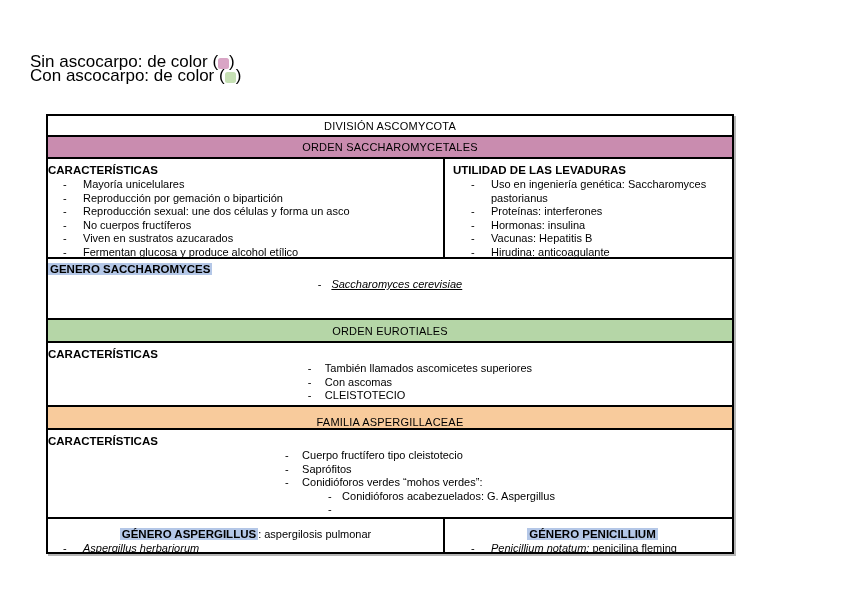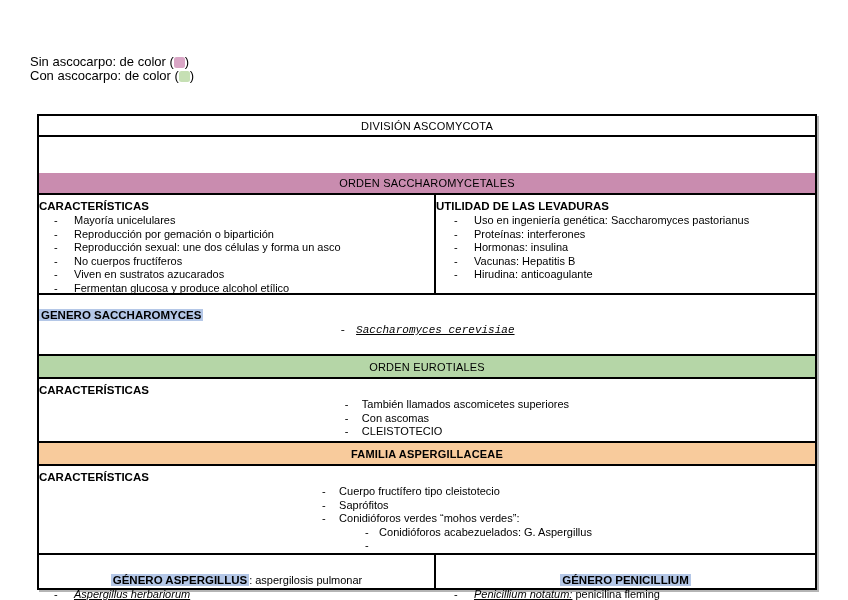--- a/index.html
+++ b/index.html
@@ -6,73 +6,73 @@
   .page {
     position: relative;
     width: 848px; height: 600px;
     background: #ffffff;
     font-family: "Liberation Sans", sans-serif;
     color: #000;
     overflow: hidden;
   }
 
   
-  .legend { position: absolute; left: 30px; top: 55px; font-size: 13px; line-height: 14px; }
+  .legend { position: absolute; left: 30px; top: 55px; font-size: 17px; line-height: 14px; }
   .sw {
     display: inline-block; width: 11px; height: 11px;
     border-radius: 2.5px; vertical-align: -1.5px;
   }
   .sw-pink  { background: var(--pink-swatch, #d9a5c5); }
   .sw-green { background: var(--green-swatch, #c6e0b4); }
 
   
   .doc-table {
-    position: absolute; left: 37px; top: 114px; width: 780px;
+    position: absolute; left: 46px; top: 114px; width: 688px;
     border: 2px solid #000;
     box-shadow: 2px 2px 0 rgba(120,120,120,.55);
     box-sizing: border-box;
     font-size: 11px;
   }
   .row { box-sizing: border-box; border-bottom: 2px solid #000; background: #fff; }
   .row:last-child { border-bottom: none; }
 
   .band { display: flex; align-items: center; justify-content: center; letter-spacing: .2px; }
   .band-white  { height: 21px; background: #ffffff; }
-  .band-pink   { height: 22px; background: var(--pink-row, #c98caf); margin-top: 36px; }
+  .band-pink   { height: 22px; background: var(--pink-row, #c98caf); }
   .band-green  { height: 23px; background: var(--green-row, #b5d6a7); }
-  .band-orange { height: 23px; background: var(--orange-row, #f8cb9c); font-weight: bold; }
+  .band-orange { height: 23px; background: var(--orange-row, #f8cb9c); font-weight: normal; align-items: flex-end; }
 
   .cols { display: flex; align-items: stretch; }
   .cell { box-sizing: border-box; padding-top: 4px; }
   .cell-left  { width: 397px; border-right: 2px solid #000; }
-  .cell-right { flex: 1; }
+  .cell-right { flex: 1; margin-left: 8px; }
 
   .cell-title { text-align: left; font-weight: bold; font-size: 11.5px; line-height: 15px; }
 
   .li { display: flex; line-height: 13.6px; }
   .li .dash { flex: 0 0 auto; margin-left: 15px; width: 20px; }
   .cell-right .li .dash { margin-left: 18px; }
 
-  .row-genero { height: 61px; padding-top: 13px; }
+  .row-genero { height: 61px; padding-top: 3px; }
   .hl { background: var(--blue-highlight, #b4c7e7); font-weight: bold; font-size: 11.5px; padding: 0 2px; }
-  .sp-line { text-align: center; line-height: 14.5px; font-family: Liberation Mono, monospace; }
+  .sp-line { text-align: center; line-height: 14.5px; }
   .sp-line .dash-inline { display: inline-block; margin-right: 10px; }
   .species { font-style: italic; text-decoration: underline; }
 
   .row-chars { padding-top: 4px; }
   .row-chars-euro { height: 64px; }
   .row-chars-asp  { height: 89px; }
   .center-list { width: fit-content; margin: 0 auto; position: relative; left: 30px; }
   .center-list .li .dash { margin-left: 0; width: 17px; }
   .center-list .li.sub { margin-left: 43px; }
   .center-list .li.sub .dash { width: 14px; }
 
   .row-two-col-top { height: 100px; }
   .row-bottom { height: 33px; }
-  .row-bottom .cell { padding-top: 18px; }
+  .row-bottom .cell { padding-top: 8px; }
   .title-line { text-align: center; line-height: 15px; }
 </style>
 </head>
 <body>
 
 <div class="page">
 
   <div class="legend">
     <div>
       <span>Sin ascocarpo: de color (</span><span class="sw sw-pink"></span><span>)</span>

